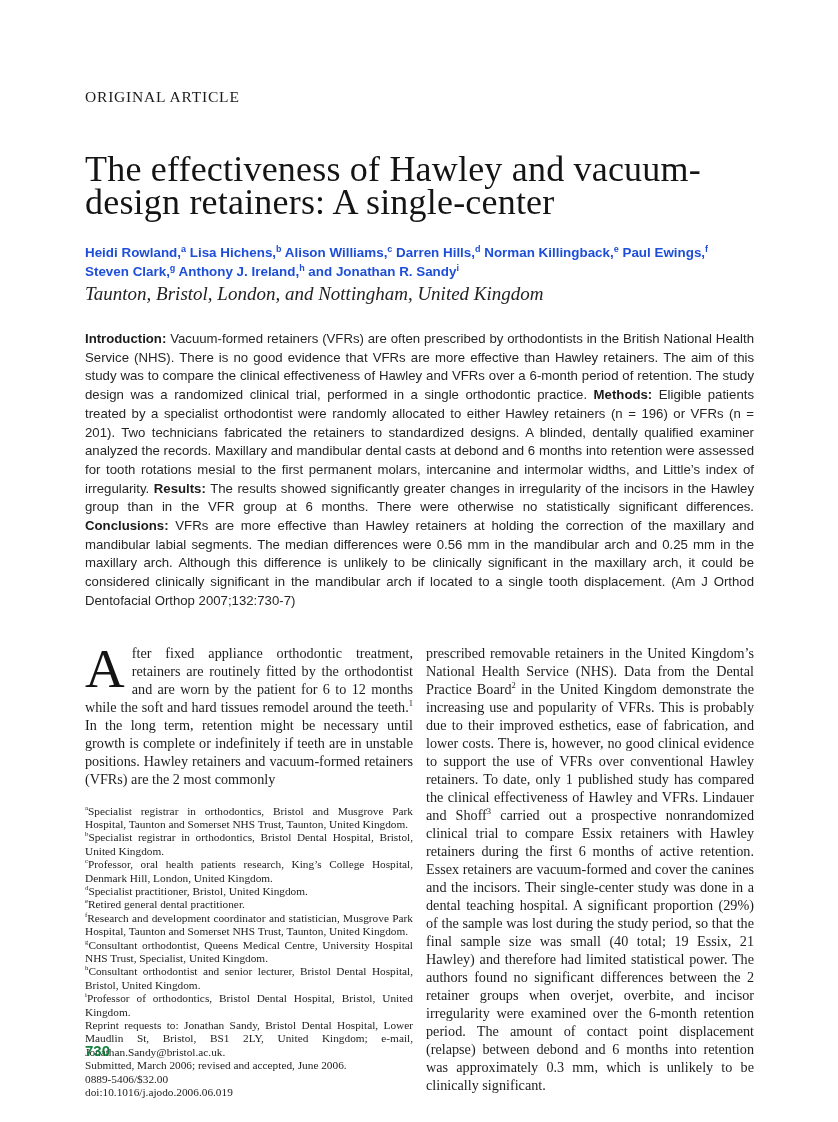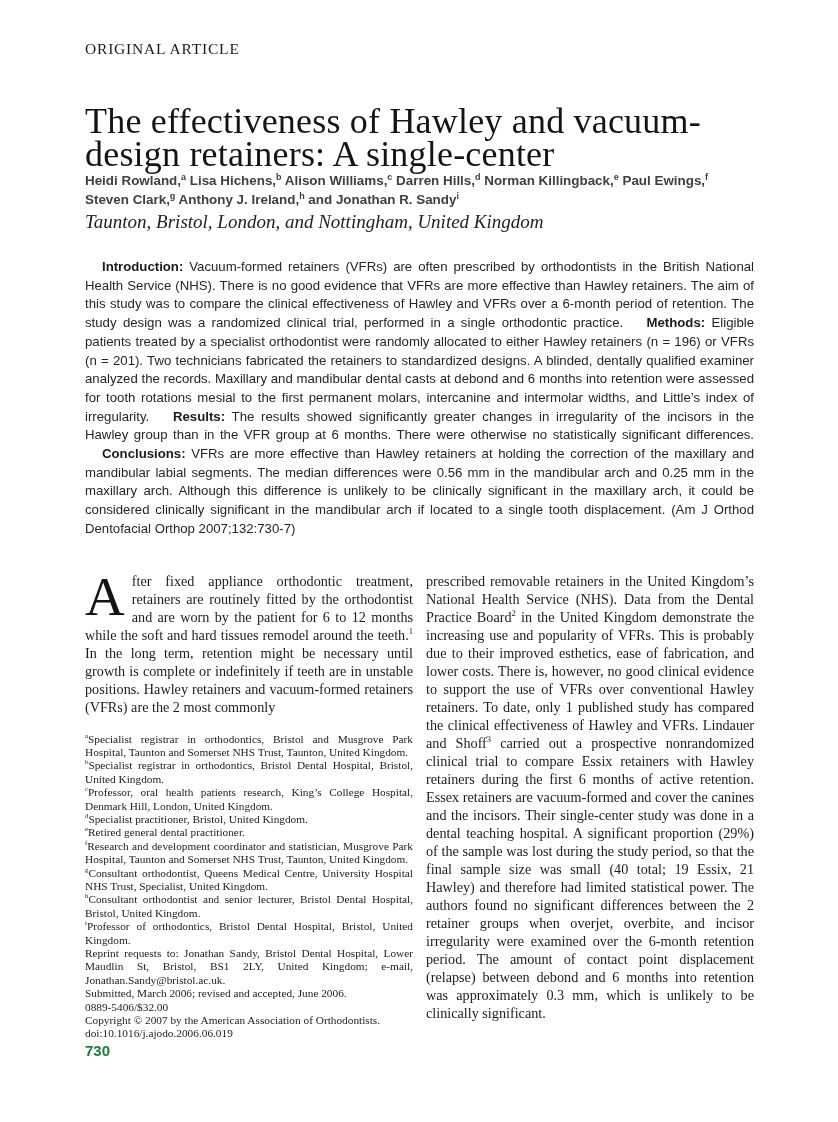--- a/index.html
+++ b/index.html
@@ -8,45 +8,46 @@
     width: 838px;
     height: 1122px;
     position: relative;
     font-family: "Liberation Serif", serif;
     color: #1e1e1e;
   }
   .page {
     position: relative;
     width: 838px;
     height: 1122px;
-    padding: 40px 84px 0 85px;
+    padding: 88px 84px 0 85px;
     background: #ffffff;
     overflow: hidden;
   }
   .eyebrow {
     font-family: "Liberation Serif", serif;
     font-size: 15.5px;
     letter-spacing: 0.8px;
     color: #1b1b1b;
   }
   .title {
     margin-top: 47px;
     font-family: "Liberation Serif", serif;
     font-weight: 400;
     font-size: 36px;
     line-height: 33px;
     letter-spacing: 0.2px;
     color: #141414;
   }
   .authors {
+    margin-top: 24px;
     font-family: "Liberation Sans", sans-serif;
     font-weight: bold;
     font-size: 13.4px;
     line-height: 19px;
-    color: #404040;
+    color: #1d4ed8;
   }
   .authors sup {
     font-size: 9px;
     line-height: 0;
     vertical-align: super;
   }
   .affiliation {
     margin-top: 2px;
     font-family: "Liberation Serif", serif;
     font-style: italic;
@@ -54,21 +55,21 @@
     color: #222;
   }
   .abstract {
     margin-top: 25px;
     font-family: "Liberation Sans", sans-serif;
     font-size: 13.2px;
     line-height: 18.7px;
     text-align: justify;
     color: #262626;
   }
-  .abstract b { font-weight: bold; color: #1b1b1b; margin-left: 17px; }
+  .abstract b { font-weight: bold; color: #1b1b1b; }
   .columns {
     display: flex;
     gap: 13px;
     margin-top: 33px;
   }
   .col { width: 328px; }
   .body-par {
     font-family: "Liberation Serif", serif;
     font-size: 14.2px;
     line-height: 18px;
@@ -133,21 +134,20 @@
         <div class="fn"><sup>c</sup><span>Professor, oral health patients research, King’s College Hospital, Denmark Hill, London, United Kingdom.</span></div>
         <div class="fn"><sup>d</sup><span>Specialist practitioner, Bristol, United Kingdom.</span></div>
         <div class="fn"><sup>e</sup><span>Retired general dental practitioner.</span></div>
         <div class="fn"><sup>f</sup><span>Research and development coordinator and statistician, Musgrove Park Hospital, Taunton and Somerset NHS Trust, Taunton, United Kingdom.</span></div>
         <div class="fn"><sup>g</sup><span>Consultant orthodontist, Queens Medical Centre, University Hospital NHS Trust, Specialist, United Kingdom.</span></div>
         <div class="fn"><sup>h</sup><span>Consultant orthodontist and senior lecturer, Bristol Dental Hospital, Bristol, United Kingdom.</span></div>
         <div class="fn"><sup>i</sup><span>Professor of orthodontics, Bristol Dental Hospital, Bristol, United Kingdom.</span></div>
         <div class="fn"><sup></sup><span>Reprint requests to: Jonathan Sandy, Bristol Dental Hospital, Lower Maudlin St, Bristol, BS1 2LY, United Kingdom; e-mail, Jonathan.Sandy@bristol.ac.uk.</span></div>
         <div class="fn"><sup></sup><span>Submitted, March 2006; revised and accepted, June 2006.</span></div>
         <div class="fn"><sup></sup><span>0889-5406/$32.00</span></div>
-        <div class="fn"><sup></sup><span>Copyright © 2007 by the American Association of Orthodontists.</span></div>
         <div class="fn"><sup></sup><span>doi:10.1016/j.ajodo.2006.06.019</span></div>
       </div>
     </div>
 
     <div class="col">
       <p class="body-par"><span>prescribed removable retainers in the United Kingdom’s National Health Service (NHS). Data from the Dental Practice Board</span><sup>2</sup><span> in the United Kingdom demonstrate the increasing use and popularity of VFRs. This is probably due to their improved esthetics, ease of fabrication, and lower costs. There is, however, no good clinical evidence to support the use of VFRs over conventional Hawley retainers. To date, only 1 published study has compared the clinical effectiveness of Hawley and VFRs. Lindauer and Shoff</span><sup>3</sup><span> carried out a prospective nonrandomized clinical trial to compare Essix retainers with Hawley retainers during the first 6 months of active retention. Essex retainers are vacuum-formed and cover the canines and the incisors. Their single-center study was done in a dental teaching hospital. A significant proportion (29%) of the sample was lost during the study period, so that the final sample size was small (40 total; 19 Essix, 21 Hawley) and therefore had limited statistical power. The authors found no significant differences between the 2 retainer groups when overjet, overbite, and incisor irregularity were examined over the 6-month retention period. The amount of contact point displacement (relapse) between debond and 6 months into retention was approximately 0.3 mm, which is unlikely to be clinically significant.</span></p>
     </div>
 
   </div>
 

